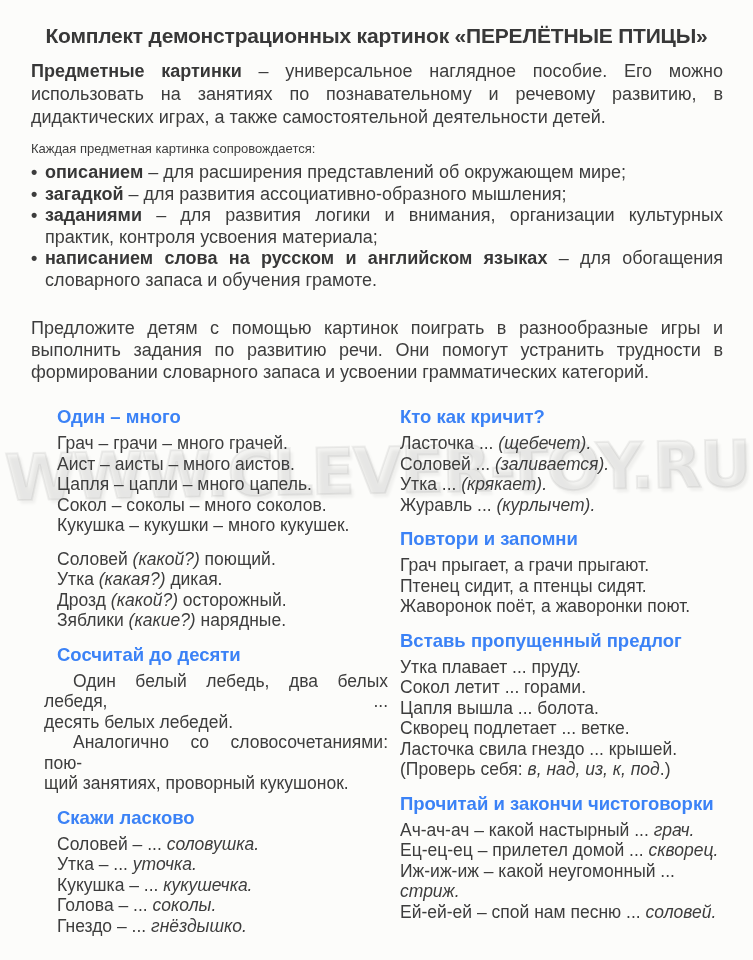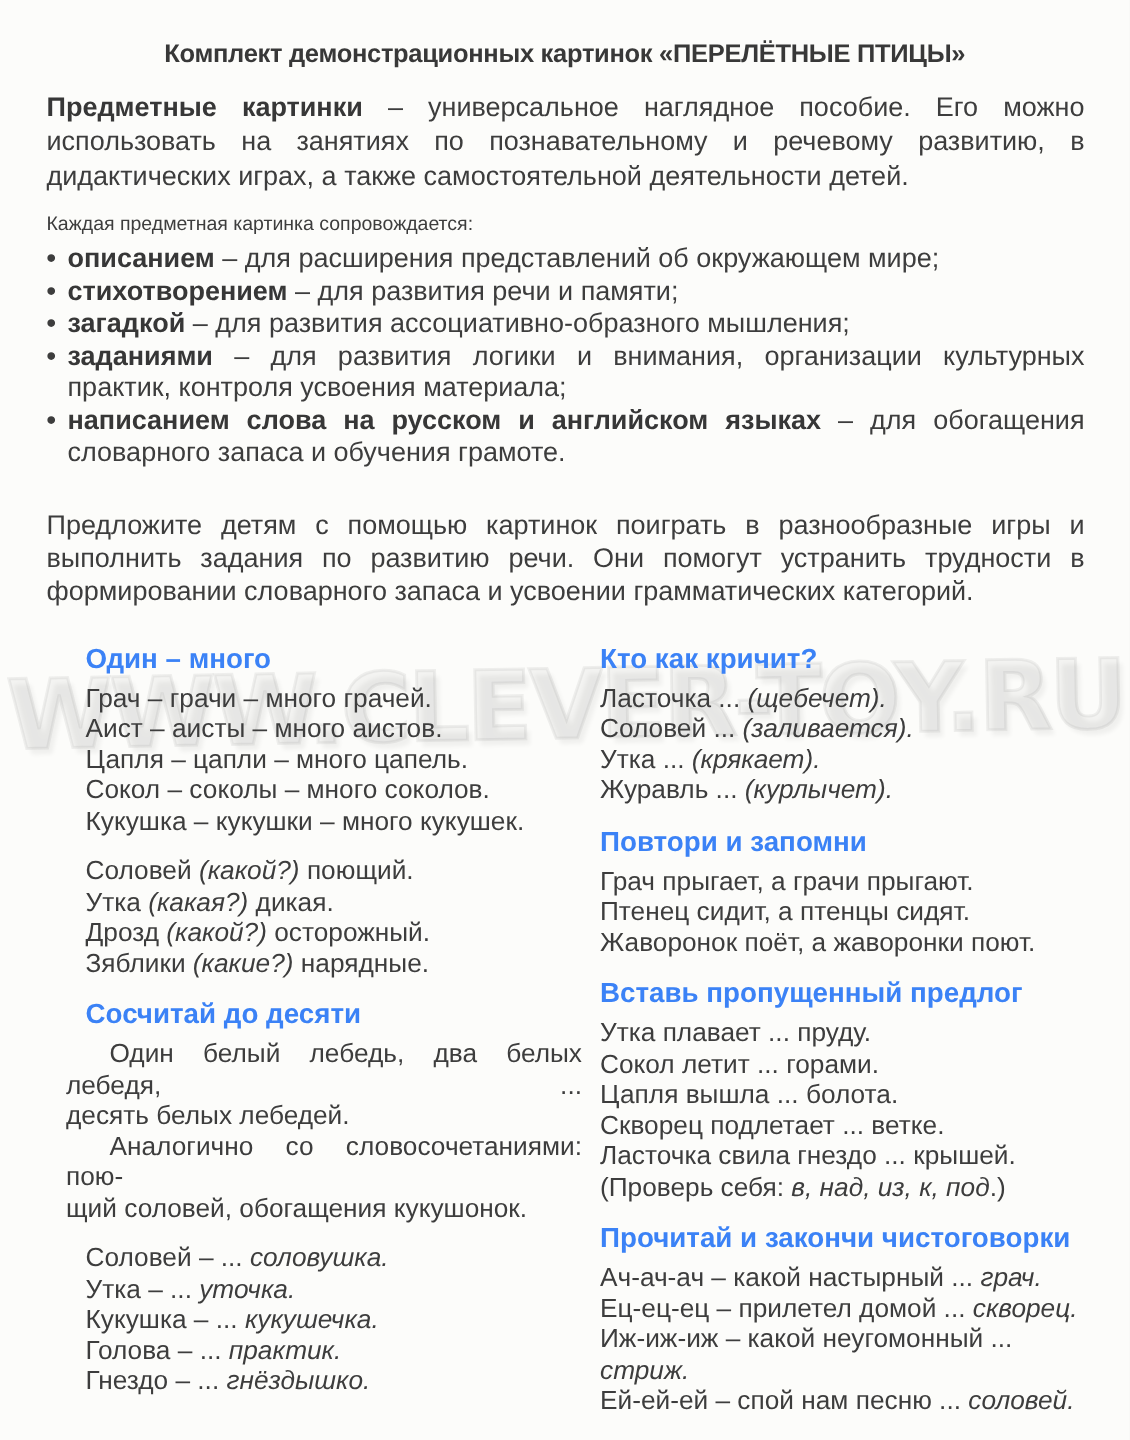--- a/index.html
+++ b/index.html
@@ -27,21 +27,21 @@
     font-size:64px;letter-spacing:-2px;
     color:rgba(90,90,90,0.055);
     -webkit-text-stroke:2px rgba(90,90,90,0.085);
     text-shadow:3px 4px 3px rgba(0,0,0,0.05);
     transform:rotate(-1.1deg);
   }
 
   
   .title{
     margin:0;padding:24px 20px 0 20px;
-    font-size:17px;line-height:24px;font-weight:bold;
+    font-size:21px;line-height:24px;font-weight:bold;
     text-align:center;color:#383838;
     letter-spacing:-0.2px;
   }
   .para{
     margin:12px 30px 0 31px;
     font-size:18px;line-height:23px;
     text-align:justify;
   }
   .para.second{line-height:22px;margin-top:26px;}
   .list-intro{
@@ -94,21 +94,20 @@
   <div class="watermark">WWW.CLEVER-TOY.RU</div>
 
   <h1 class="title">Комплект демонстрационных картинок «ПЕРЕЛЁТНЫЕ ПТИЦЫ»</h1>
 
   <p class="para"><b>Предметные картинки</b><span> – универсальное наглядное пособие. Его можно использовать на занятиях по познавательному и речевому развитию, в дидактических играх, а также самостоятельной деятельности детей.</span></p>
 
   <p class="list-intro">Каждая предметная картинка сопровождается:</p>
 
   <ul class="features">
     <li><b>описанием</b><span> – для расширения представлений об окружающем мире;</span></li>
-    <li><b>стихотворением</b><span> – для развития речи и памяти;</span></li>
     <li><b>загадкой</b><span> – для развития ассоциативно-образного мышления;</span></li>
     <li><b>заданиями</b><span> – для развития логики и внимания, организации культурных практик, контроля усвоения материала;</span></li>
     <li><b>написанием слова на русском и английском языках</b><span> – для обогащения словарного запаса и обучения грамоте.</span></li>
   </ul>
 
   <p class="para second">Предложите детям с помощью картинок поиграть в разнообразные игры и выполнить задания по развитию речи. Они помогут устранить трудности в формировании словарного запаса и усвоении грамматических категорий.</p>
 
   <div class="columns">
     <div class="col col-left" id="col-left">
         <section class="exblock">
@@ -123,27 +122,28 @@
           <div class="line"><span>Соловей </span><span class="i">(какой?)</span><span> поющий.</span></div>
           <div class="line"><span>Утка </span><span class="i">(какая?)</span><span> дикая.</span></div>
           <div class="line"><span>Дрозд </span><span class="i">(какой?)</span><span> осторожный.</span></div>
           <div class="line"><span>Зяблики </span><span class="i">(какие?)</span><span> нарядные.</span></div>
         </section>
         <section class="exblock">
           <h3><span>Сосчитай до десяти</span></h3>
           <div class="line full indent j"><span>Один белый лебедь, два белых лебедя, ...</span></div>
           <div class="line full"><span>десять белых лебедей.</span></div>
           <div class="line full indent j"><span>Аналогично со словосочетаниями: пою-</span></div>
-          <div class="line full"><span>щий соловей, обогащения кукушонок.</span></div>
+          <div class="line full"><span>щий занятиях, проворный кукушонок.</span></div>
         </section>
         <section class="exblock">
+          <h3><span>Скажи ласково</span></h3>
           <div class="line"><span>Соловей – ... </span><span class="i">соловушка.</span></div>
           <div class="line"><span>Утка – ... </span><span class="i">уточка.</span></div>
           <div class="line"><span>Кукушка – ... </span><span class="i">кукушечка.</span></div>
-          <div class="line"><span>Голова – ... </span><span class="i">практик.</span></div>
+          <div class="line"><span>Голова – ... </span><span class="i">соколы.</span></div>
           <div class="line"><span>Гнездо – ... </span><span class="i">гнёздышко.</span></div>
         </section>
       </div>
     <div class="col col-right">
       <div id="col-right-sections">
           <section class="exblock">
             <h3><span>Кто как кричит?</span></h3>
             <div class="line"><span>Ласточка ... </span><span class="i">(щебечет).</span></div>
             <div class="line"><span>Соловей ... </span><span class="i">(заливается).</span></div>
             <div class="line"><span>Утка ... </span><span class="i">(крякает).</span></div>

